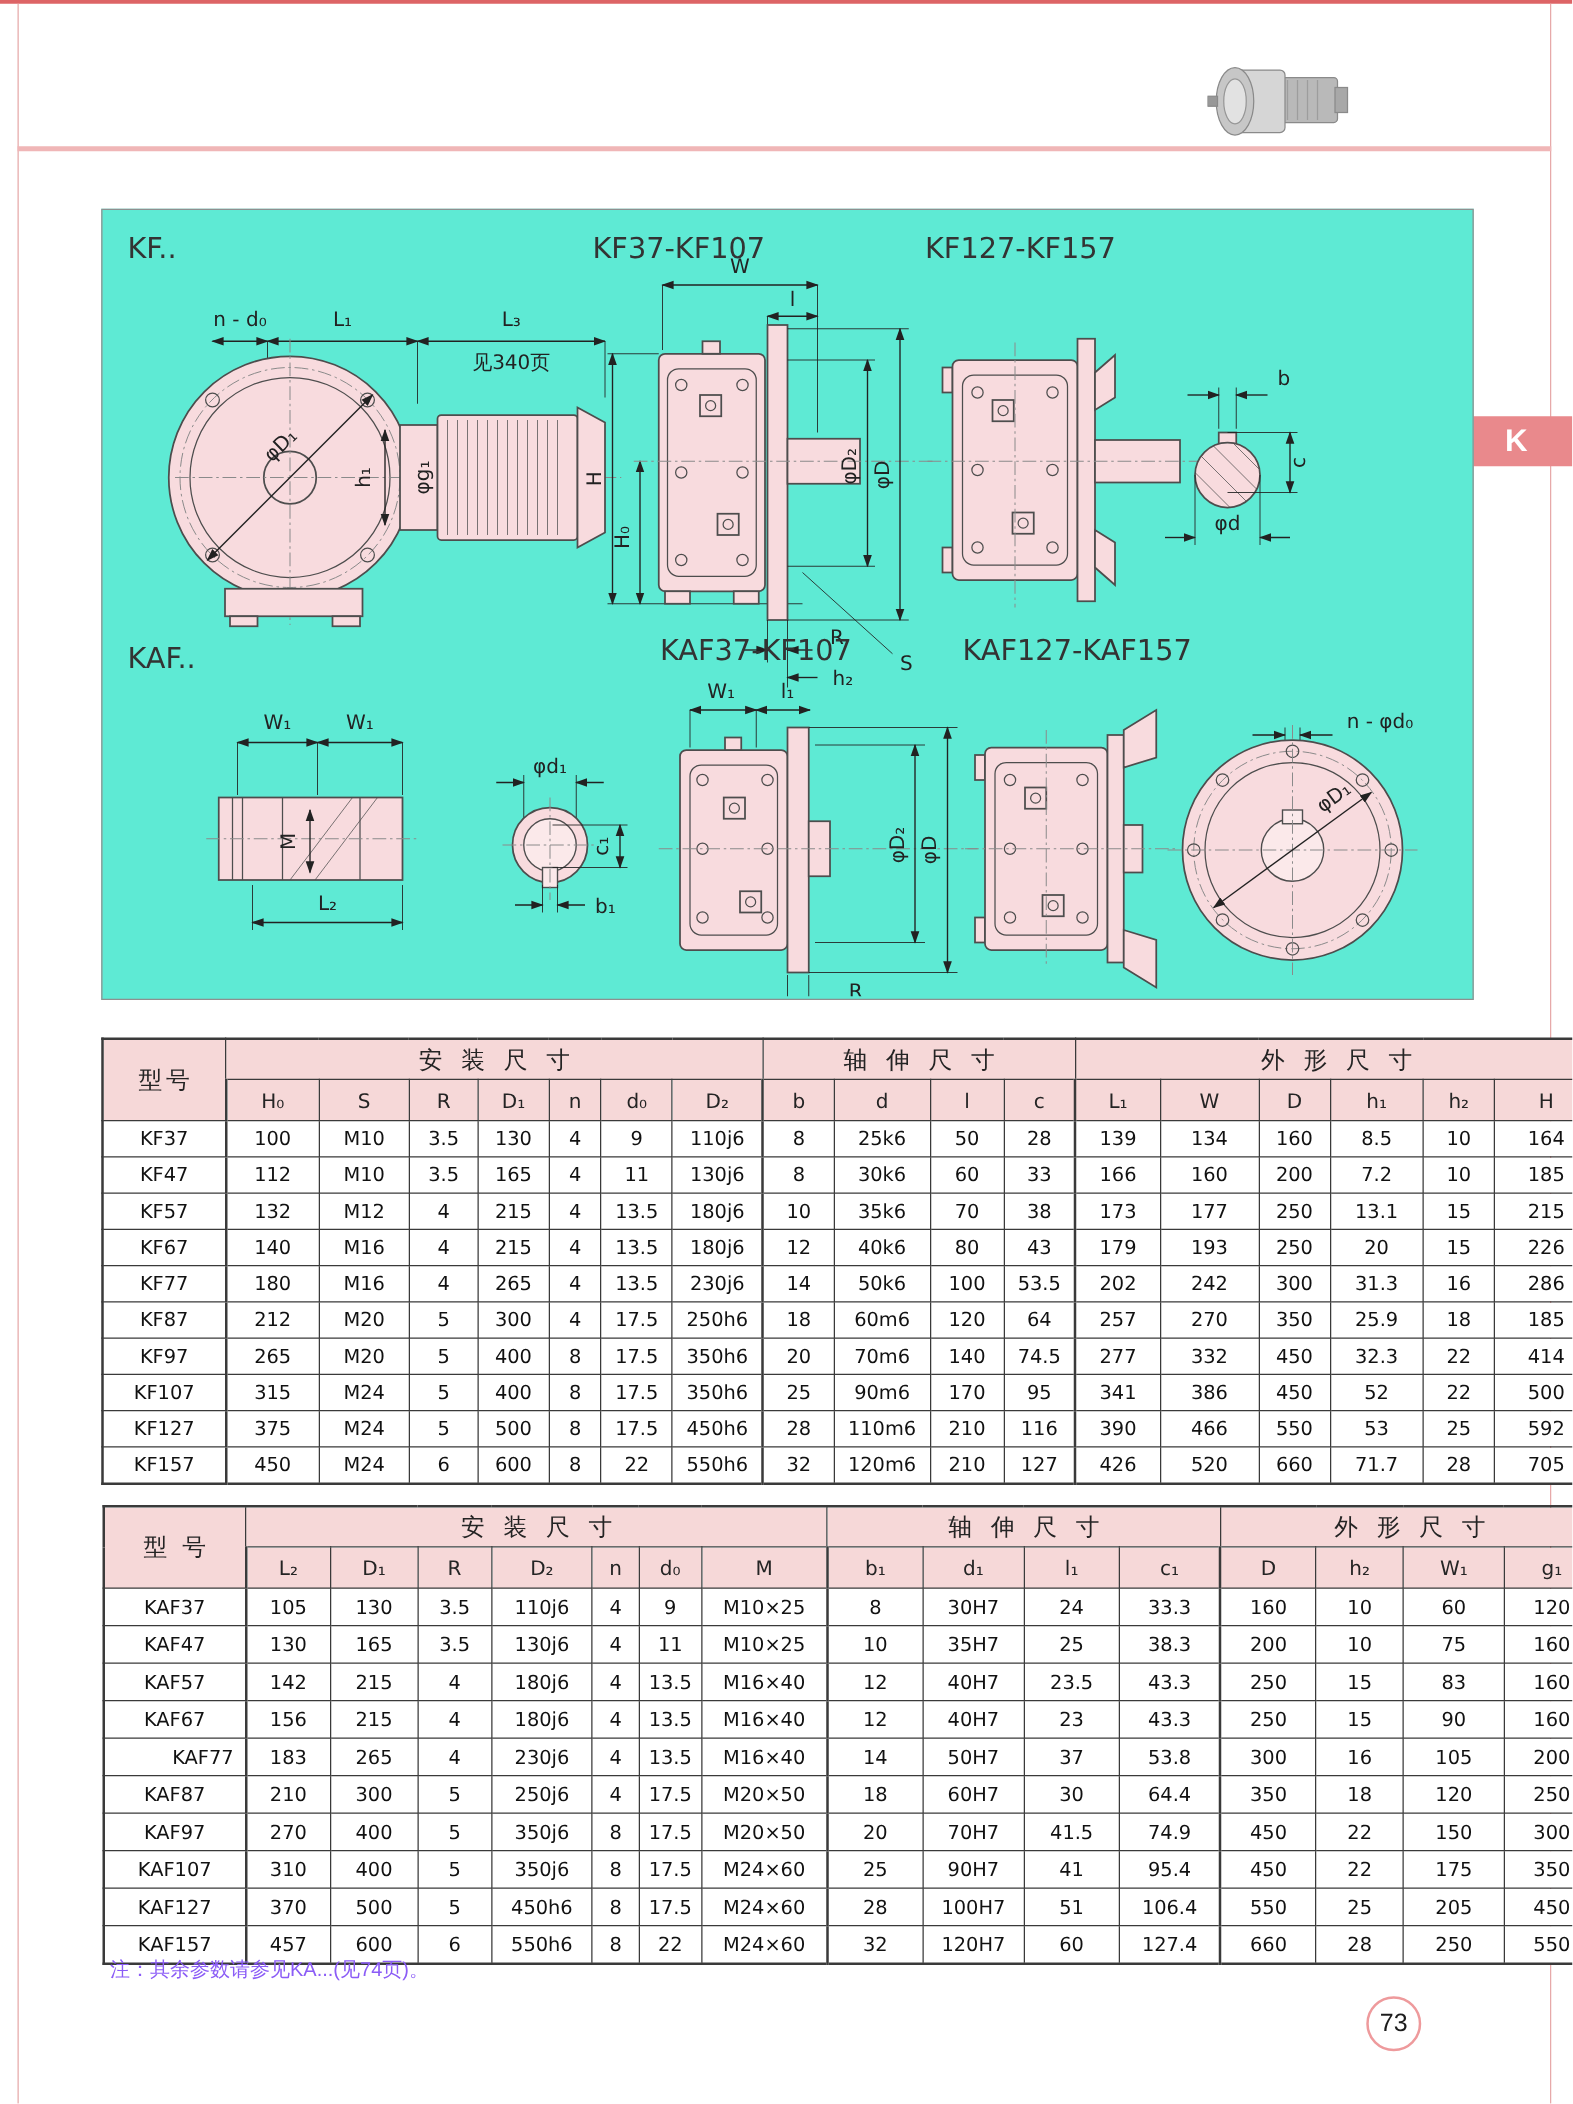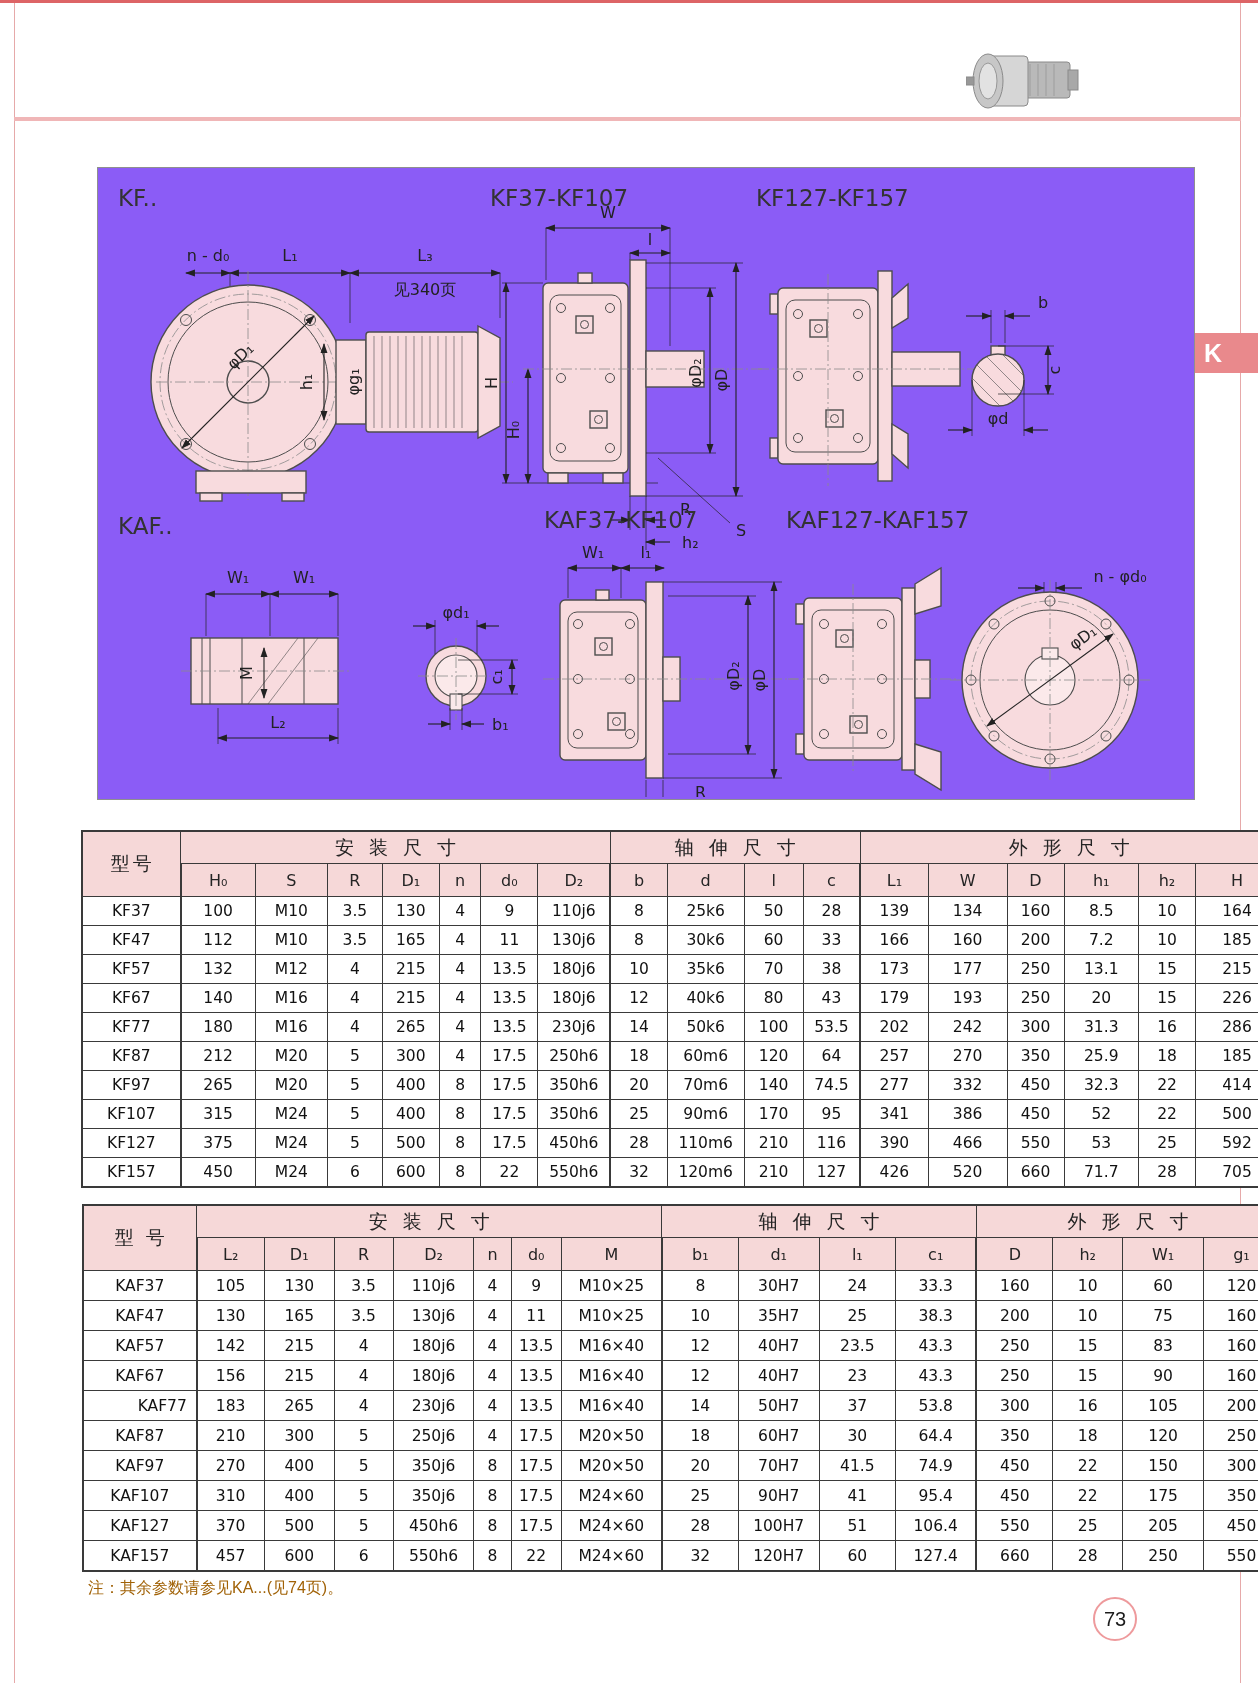--- a/index.html
+++ b/index.html
@@ -12,21 +12,21 @@
   
   .title{position:absolute;left:106px;top:70px;font-size:32px;font-weight:500;letter-spacing:2px;color:#242424;}
   .badge{position:absolute;left:598px;top:68px;width:284px;height:44px;border:2px solid #f0a4a6;border-radius:24px;
          display:flex;align-items:center;justify-content:center;font-size:22px;letter-spacing:11px;text-indent:11px;color:#242424;background:#fff;}
   .rule{position:absolute;left:14px;top:117px;width:1227px;height:4px;background:#f0b6b7;}
   .product{position:absolute;left:966px;top:50px;}
   
   .ktab{position:absolute;left:1168px;top:333px;width:90px;height:40px;background:#e9898c;
         display:flex;align-items:center;justify-content:center;color:#fff;font-size:25px;font-weight:bold;}
   
-  .panel{position:absolute;left:97px;top:167px;width:1096px;height:631px;border:1.5px solid #8f8f8f;background:#8b5cf6;}
+  .panel{position:absolute;left:81px;top:167px;width:1096px;height:631px;border:1.5px solid #8f8f8f;background:#5eead4;}
   .panel svg{display:block;}
   .pf{fill:#f8dbde;stroke:#4d4d4d;stroke-width:1.4;}
   .pf2{fill:#fbe9ea;stroke:#4d4d4d;stroke-width:1.1;}
   .ln{stroke:#4d4d4d;stroke-width:1;fill:none;}
   .fin{stroke:#4d4d4d;stroke-width:.6;fill:none;}
   .dim{stroke:#222;stroke-width:1.1;fill:none;}
   .ext{stroke:#222;stroke-width:.7;fill:none;}
   .cl{stroke:#8a8a8a;stroke-width:.8;fill:none;stroke-dasharray:11 3 2 3;}
   .panel text{font-family:"DejaVu Sans",sans-serif;font-size:17px;fill:#222;}
   .panel text.big{font-size:23px;fill:#333;}
@@ -39,21 +39,21 @@
   table.spec th,table.spec td{border:1px solid #3a3a3a;text-align:center;padding:0;overflow:hidden;white-space:nowrap;}
   table.spec thead th{background:#f6d8d8;font-weight:normal;color:#242424;}
   th.group-h{font-size:19px;height:31px;letter-spacing:15px;text-indent:15px;}
   th.model-h{font-size:19px;letter-spacing:3px;text-indent:3px;border-right:2px solid #3a3a3a;}
   th.col-h{font-size:16px;height:32px;}
   table.spec td{font-size:15.5px;color:#111;height:28px;background:#fff;}
   table.t2 td{height:29px;}
   td.model-c{font-size:16.5px;}
   .gsep{border-left:2px solid #3a3a3a !important;}
   
-  .note{position:absolute;left:88px;top:1566px;font-size:16px;color:#a16207;margin-top:12px;}
+  .note{position:absolute;left:88px;top:1566px;font-size:16px;color:#8b5cf6;}
   .pagenum{position:absolute;left:1093px;top:1597px;width:40px;height:40px;border:2.5px solid #ee9a9c;border-radius:50%;
            display:flex;align-items:center;justify-content:center;font-size:20px;color:#1c1c1c;background:#fff;}
 </style>
 </head>
 <body>
 
 <div class="page">
 
   <div class="frame-top"></div>
   <div class="frame-left"></div>

